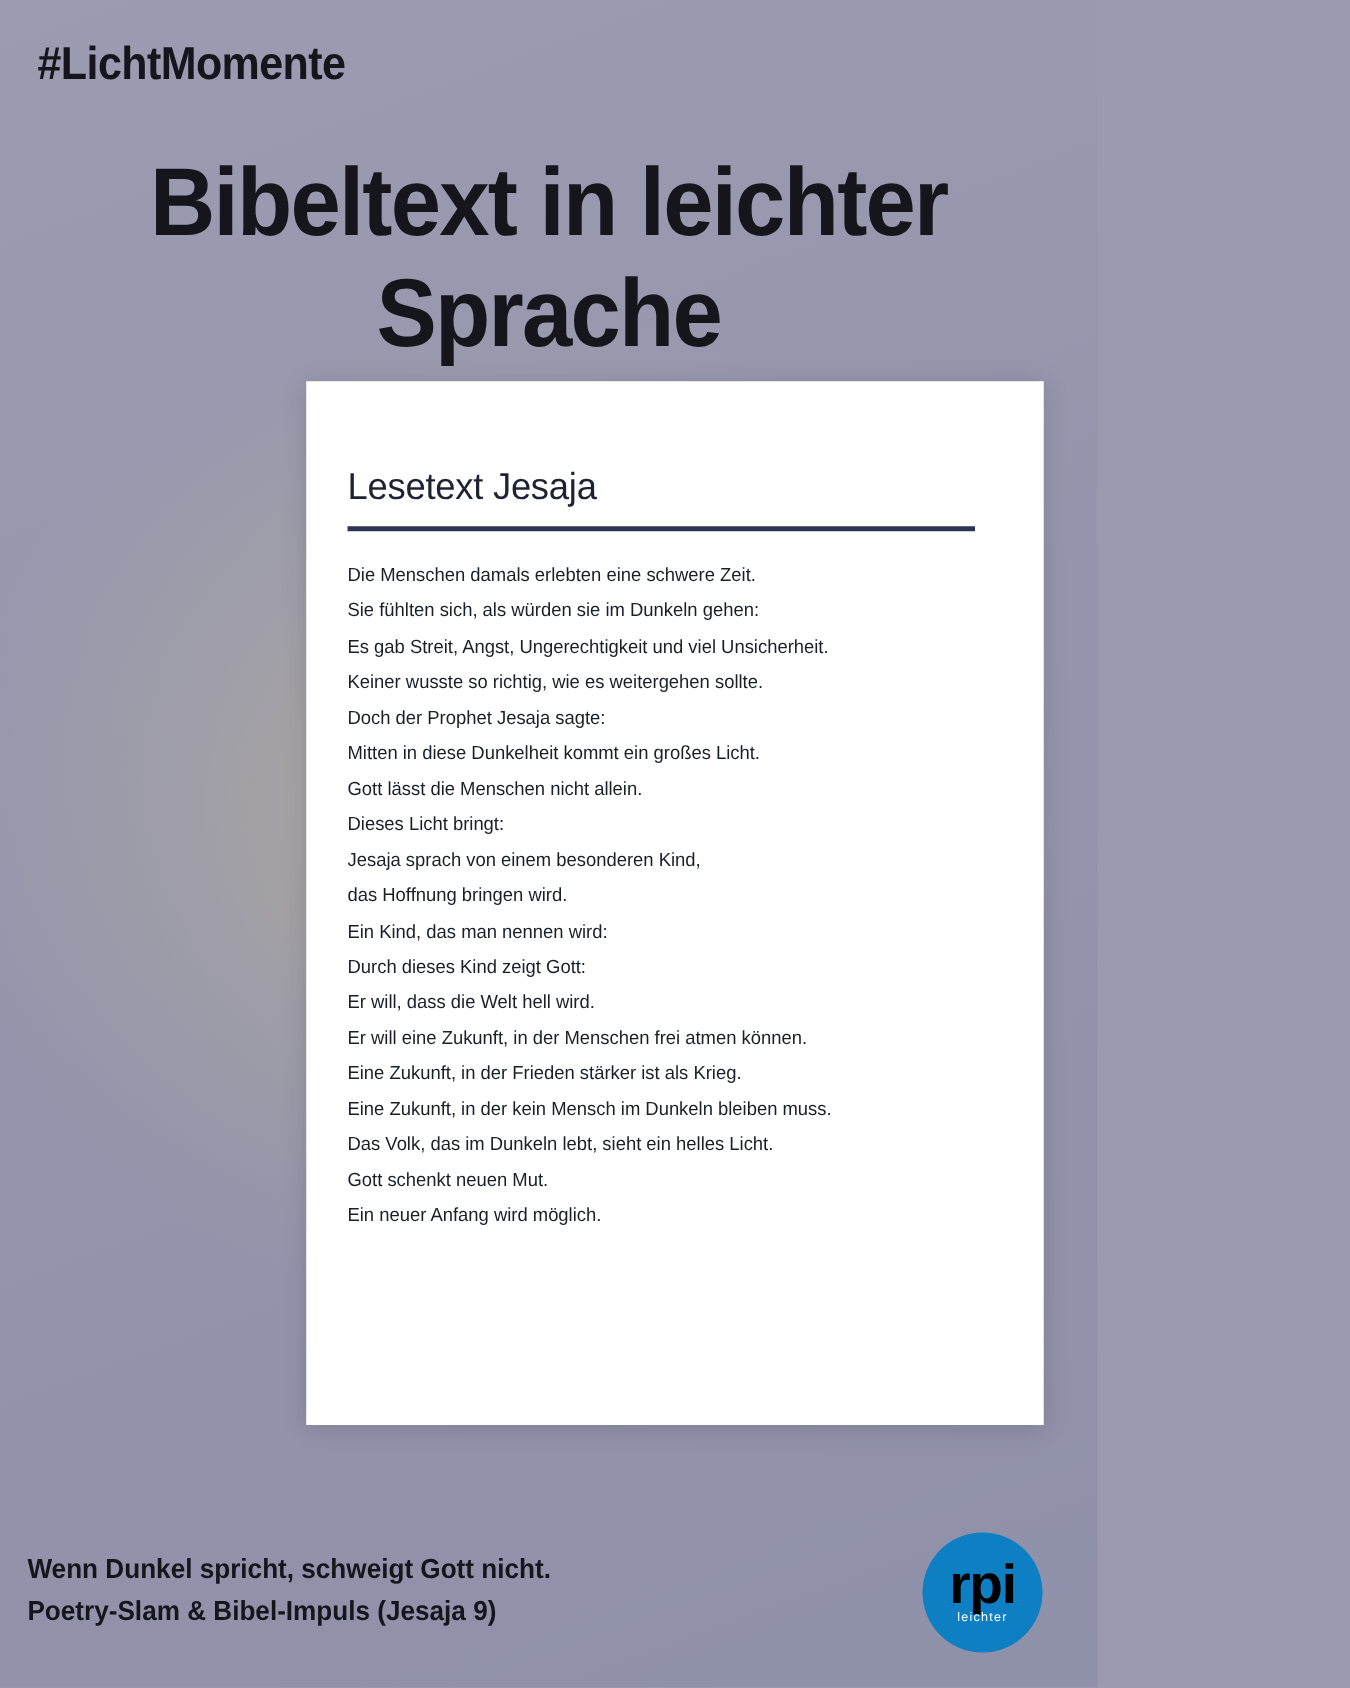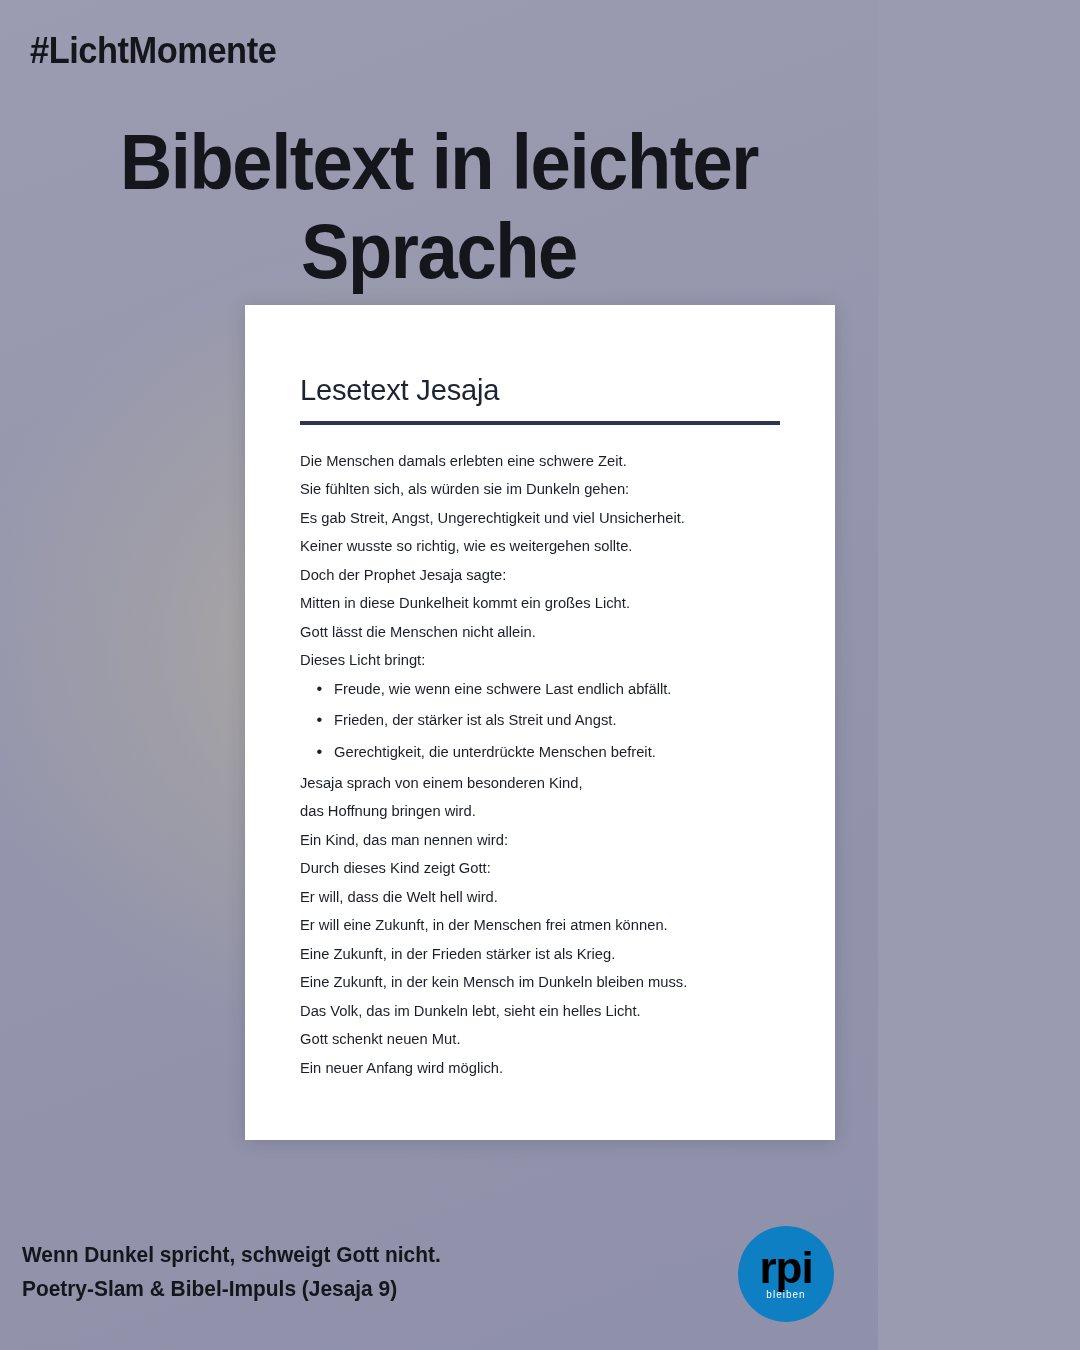--- a/index.html
+++ b/index.html
@@ -52,21 +52,21 @@
 
   .card {
     position: absolute;
     left: 245px;
     top: 305px;
     width: 590px;
     height: 835px;
     background: #ffffff;
     box-shadow: 0 2px 18px rgba(40,40,60,0.18);
     box-sizing: border-box;
-    padding: 68px 55px 0 55px;
+    padding: 68px 55px 0 33px;
   }
 
   .card-title {
     font-size: 30px;
     color: #1d2333;
     font-weight: normal;
     letter-spacing: -0.2px;
     margin: 0 0 14px 0;
     transform: scaleX(0.97);
     transform-origin: left center;
@@ -169,25 +169,20 @@
     <div class="divider"></div>
     <div class="body-text" id="body-text">
         <p>Die Menschen damals erlebten eine schwere Zeit.</p>
         <p>Sie fühlten sich, als würden sie im Dunkeln gehen:</p>
         <p>Es gab Streit, Angst, Ungerechtigkeit und viel Unsicherheit.</p>
         <p>Keiner wusste so richtig, wie es weitergehen sollte.</p>
         <p>Doch der Prophet Jesaja sagte:</p>
         <p>Mitten in diese Dunkelheit kommt ein großes Licht.</p>
         <p>Gott lässt die Menschen nicht allein.</p>
         <p>Dieses Licht bringt:</p>
-        <ul>
-          <li>Freude, wie wenn eine schwere Last endlich abfällt.</li>
-          <li>Frieden, der stärker ist als Streit und Angst.</li>
-          <li>Gerechtigkeit, die unterdrückte Menschen befreit.</li>
-        </ul>
         <p>Jesaja sprach von einem besonderen Kind,</p>
         <p>das Hoffnung bringen wird.</p>
         <p>Ein Kind, das man nennen wird:</p>
         <p>Durch dieses Kind zeigt Gott:</p>
         <p>Er will, dass die Welt hell wird.</p>
         <p>Er will eine Zukunft, in der Menschen frei atmen können.</p>
         <p>Eine Zukunft, in der Frieden stärker ist als Krieg.</p>
         <p>Eine Zukunft, in der kein Mensch im Dunkeln bleiben muss.</p>
         <p>Das Volk, das im Dunkeln lebt, sieht ein helles Licht.</p>
         <p>Gott schenkt neuen Mut.</p>
@@ -195,16 +190,16 @@
       </div>
   </div>
 
   <div class="footer">
     <div>Wenn Dunkel spricht, schweigt Gott nicht.</div>
     <div>Poetry-Slam &amp; Bibel-Impuls (Jesaja 9)</div>
   </div>
 
   <div class="logo">
     <div class="logo-main">rpi</div>
-    <div class="logo-sub">bleiben</div>
+    <div class="logo-sub">leichter</div>
   </div>
 
 </div>
 
 </body></html>

